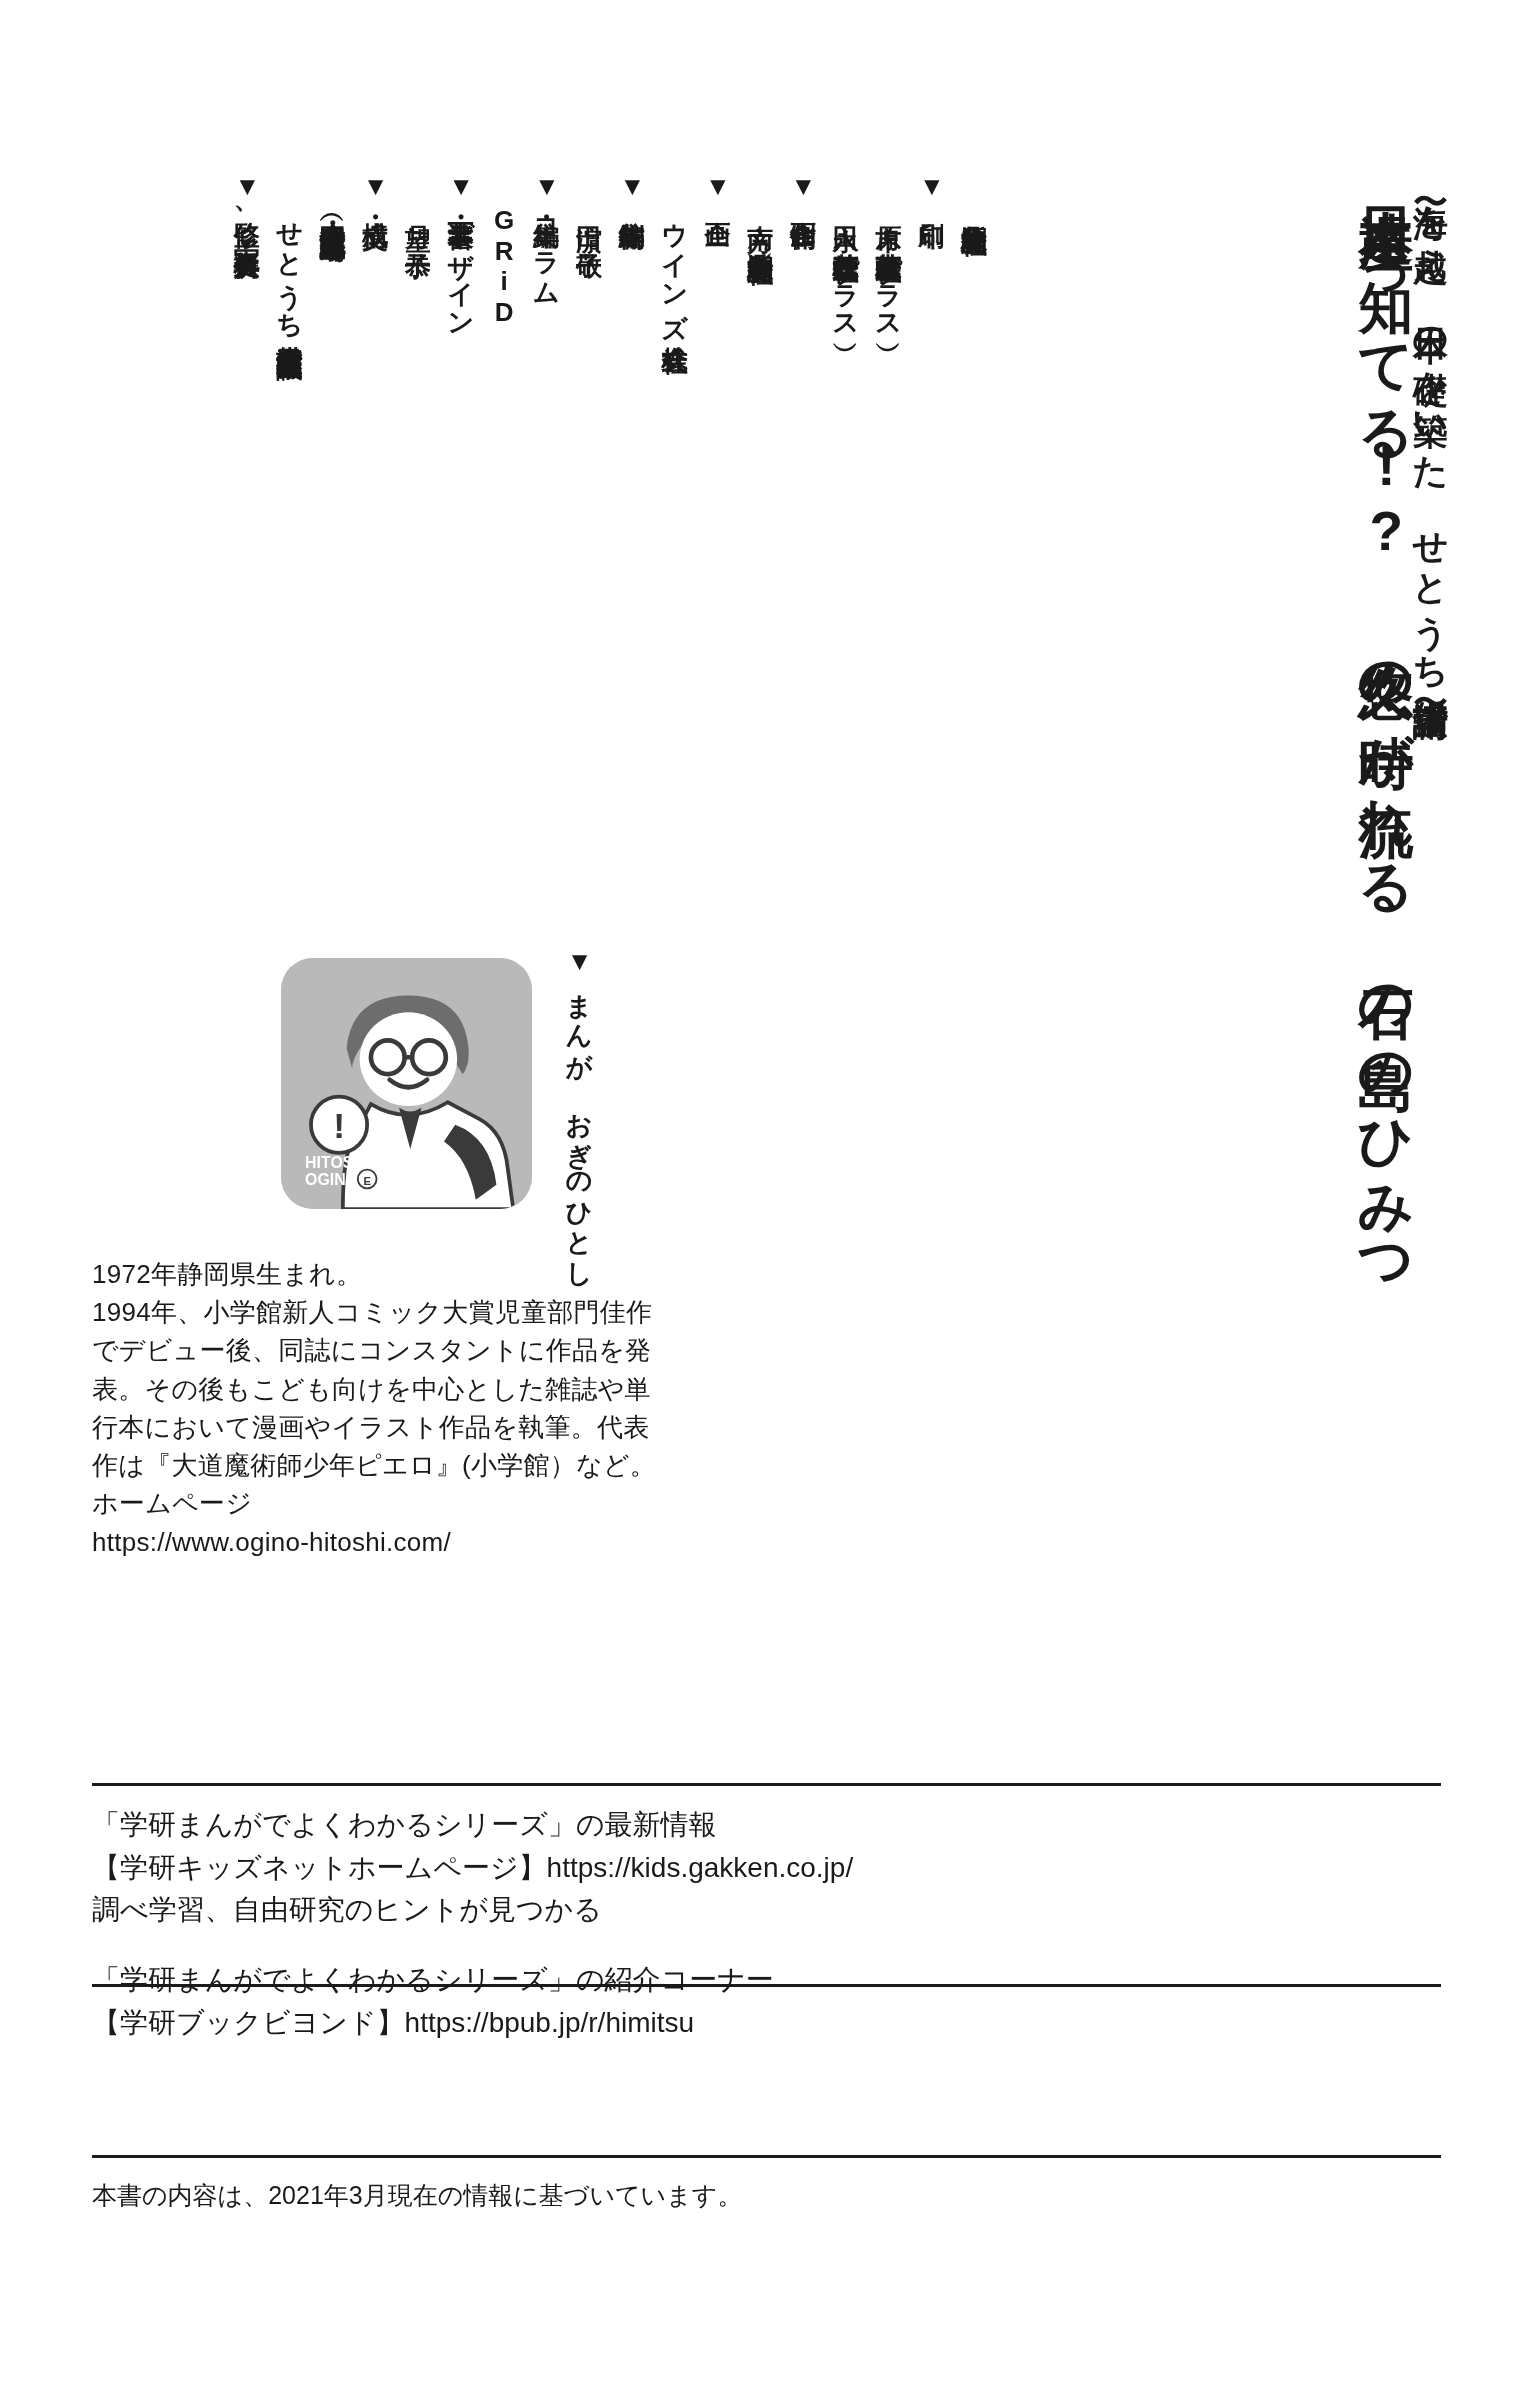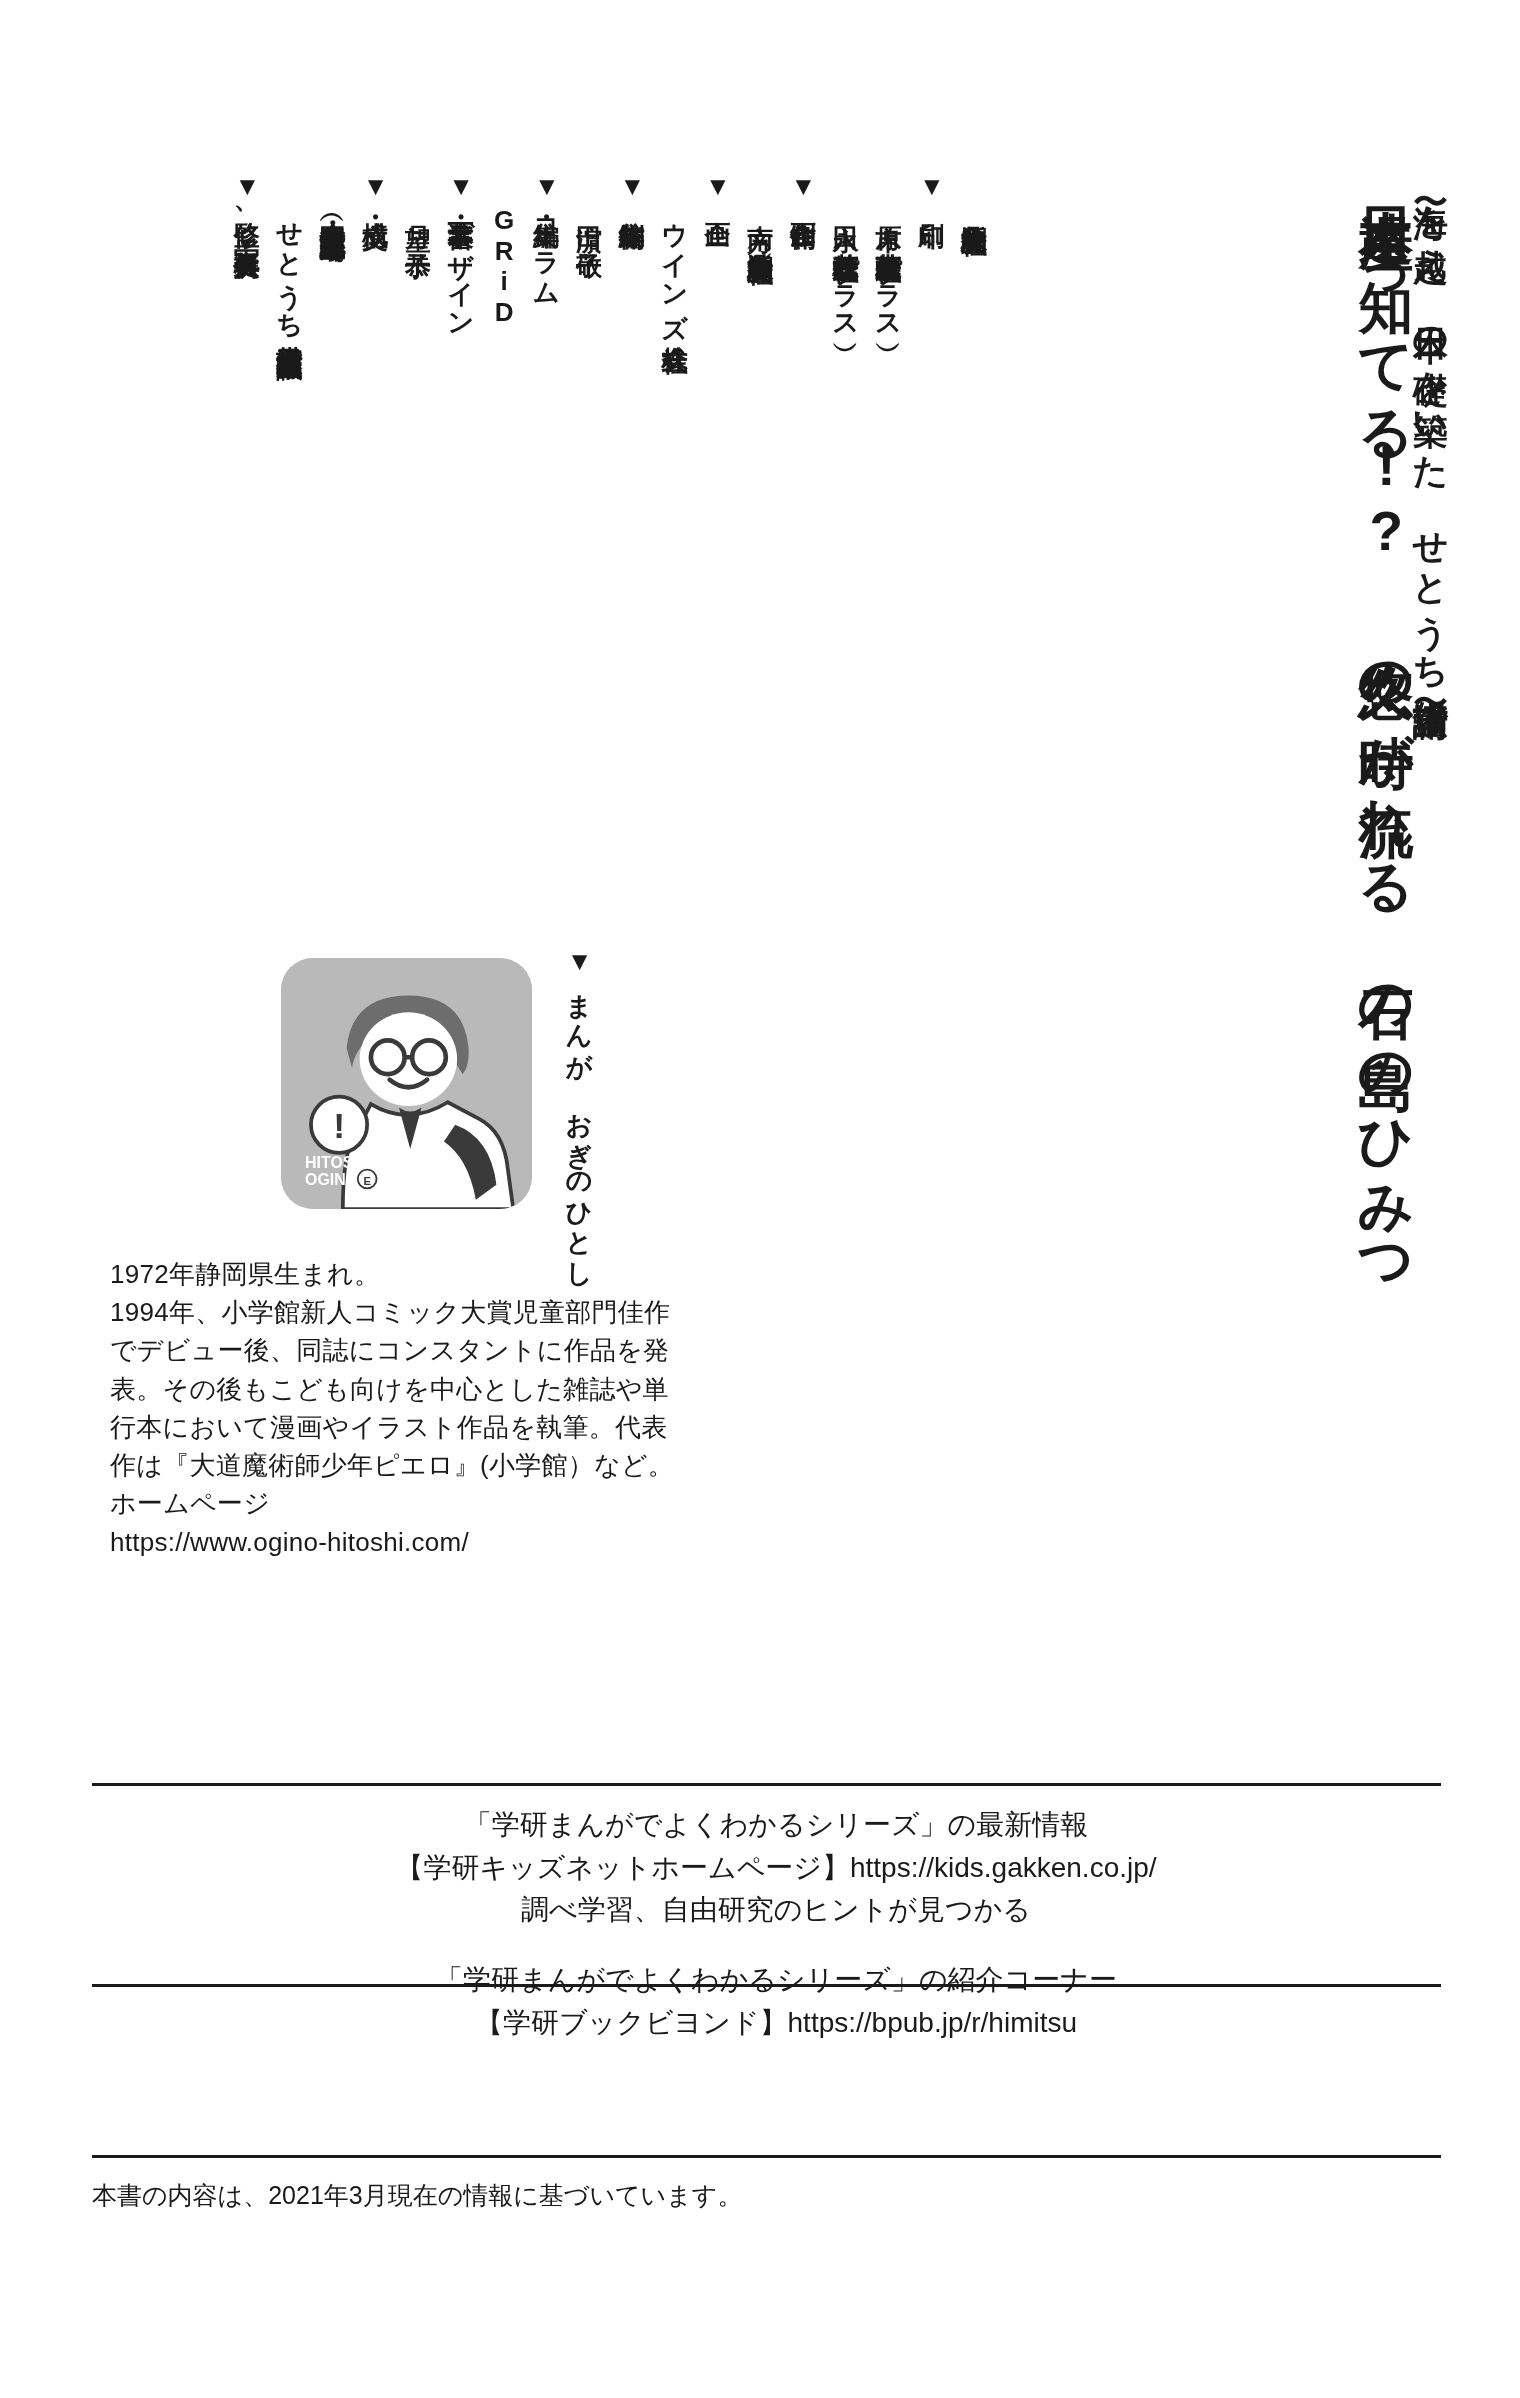--- a/index.html
+++ b/index.html
@@ -95,21 +95,20 @@
   }
 
   #author-bio {
     position: absolute;
     top: 1255px;
     left: 92px;
     width: 712px;
     font-size: 26px;
     line-height: 1.47;
     letter-spacing: 0.01em;
-    margin-left: 18px;
   }
   #author-bio div { white-space: pre; }
 
   
   .rule {
     position: absolute;
     left: 92px;
     width: 1349px;
     height: 2.8px;
     background: #1a1a1a;
@@ -121,21 +120,21 @@
   .promo {
     position: absolute;
     left: 92px;
     width: 1368px;
     font-size: 28px;
     line-height: 1.52;
   }
   #promo1 { top: 1804px; }
   #promo2 { top: 1959px; }
   #note   { top: 2176px; font-size: 25px; }
-  .promo div { white-space: pre; text-align: center; }
+  .promo div { white-space: pre; }
 
   .url { font-family: "Liberation Sans", sans-serif; }
 </style>
 </head>
 <body>
 
 <div id="colophon-title">
   <div class="title-col title-main">日本遺産 知ってる!?　悠久の時が流れる　石の島のひみつ</div>
   <div class="title-col title-sub">〜海を越え、日本の礎を築いた　せとうち備讃諸島〜</div>
 </div>

